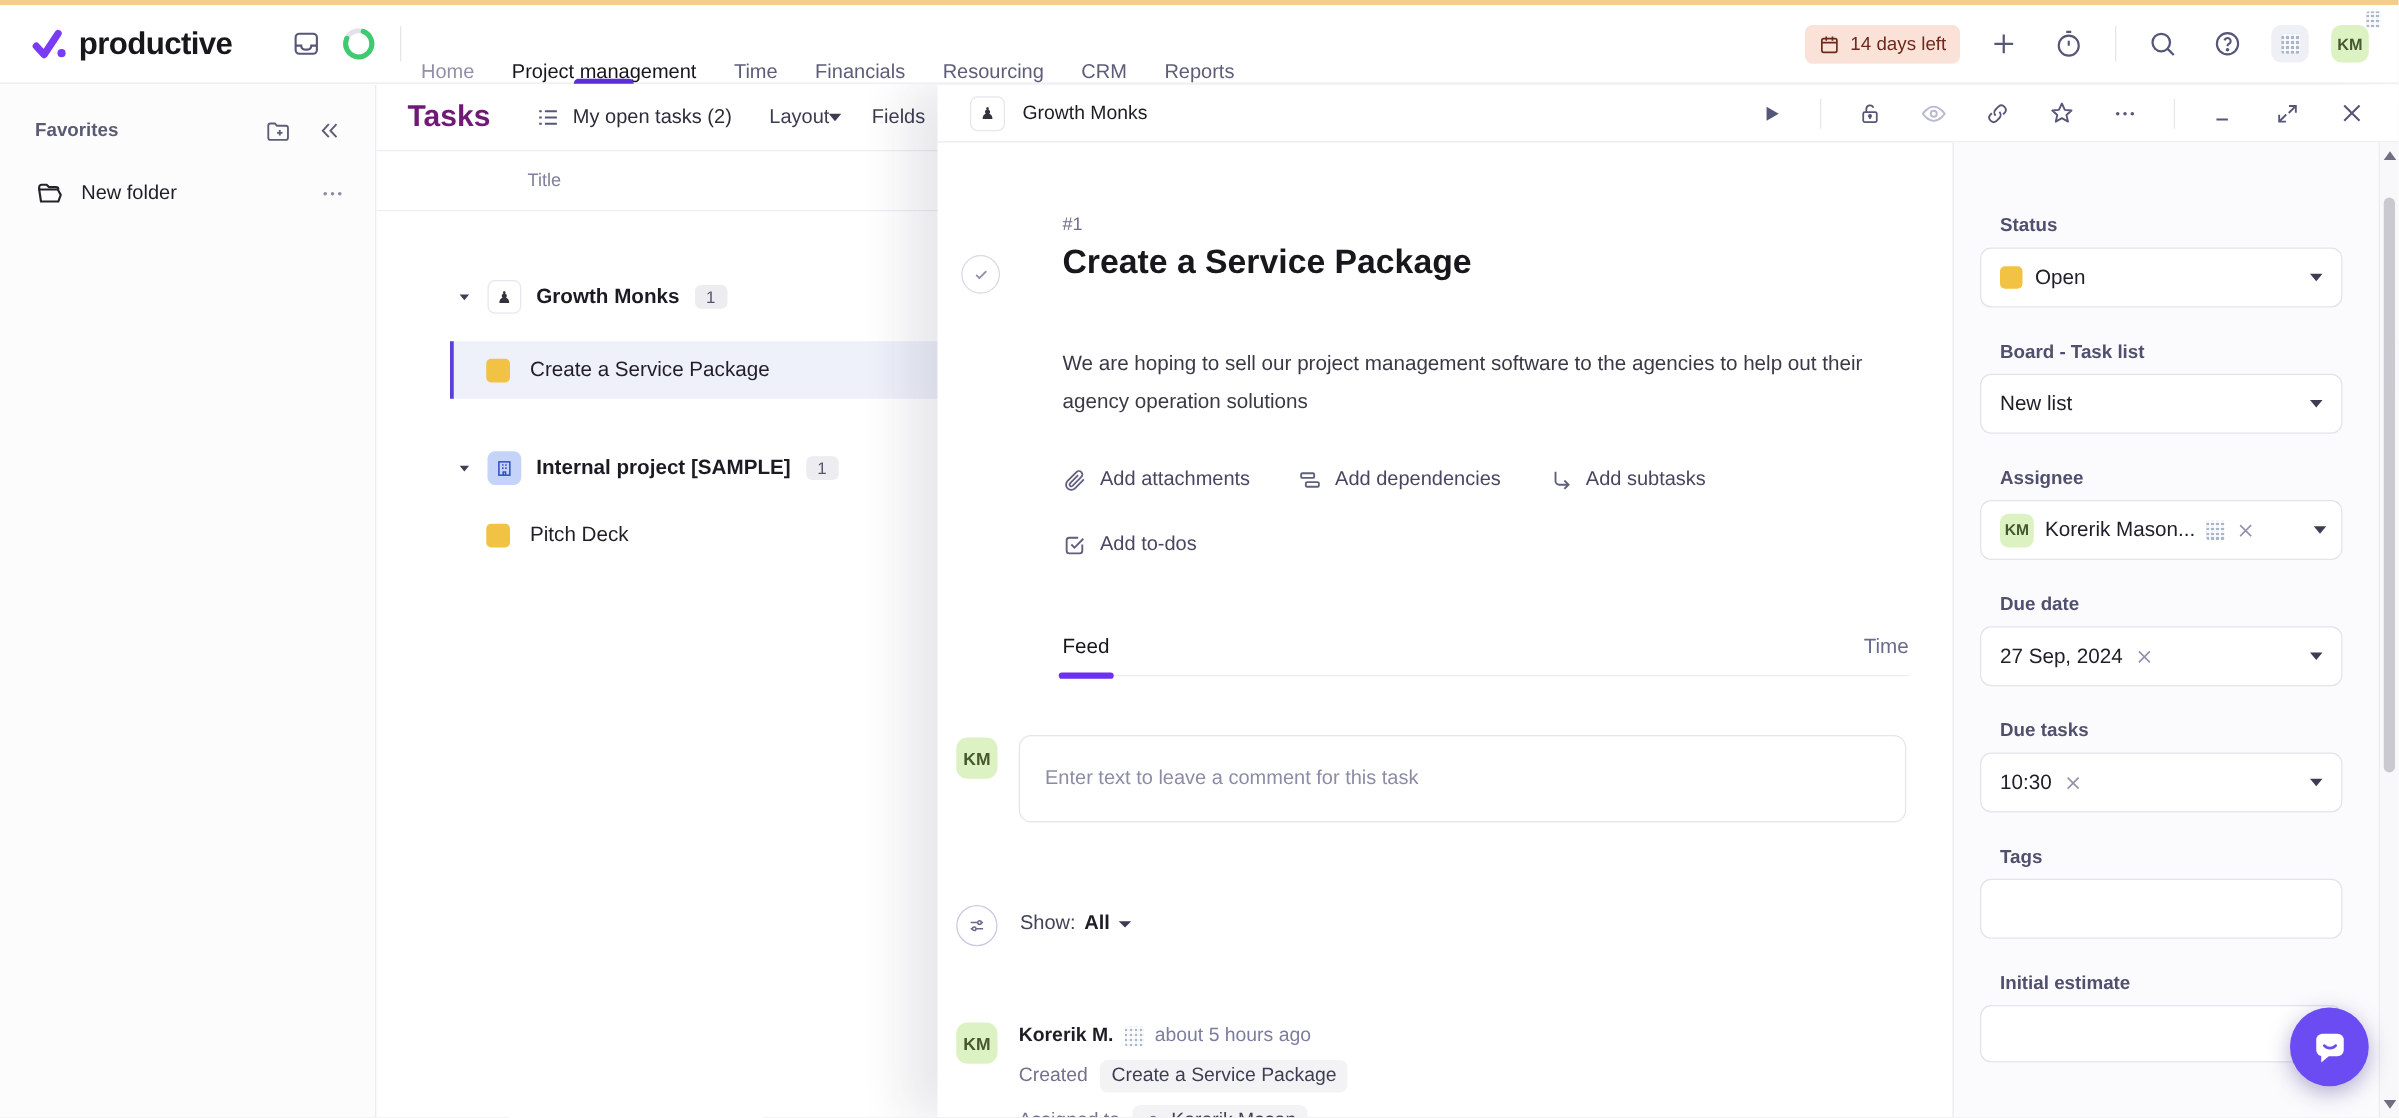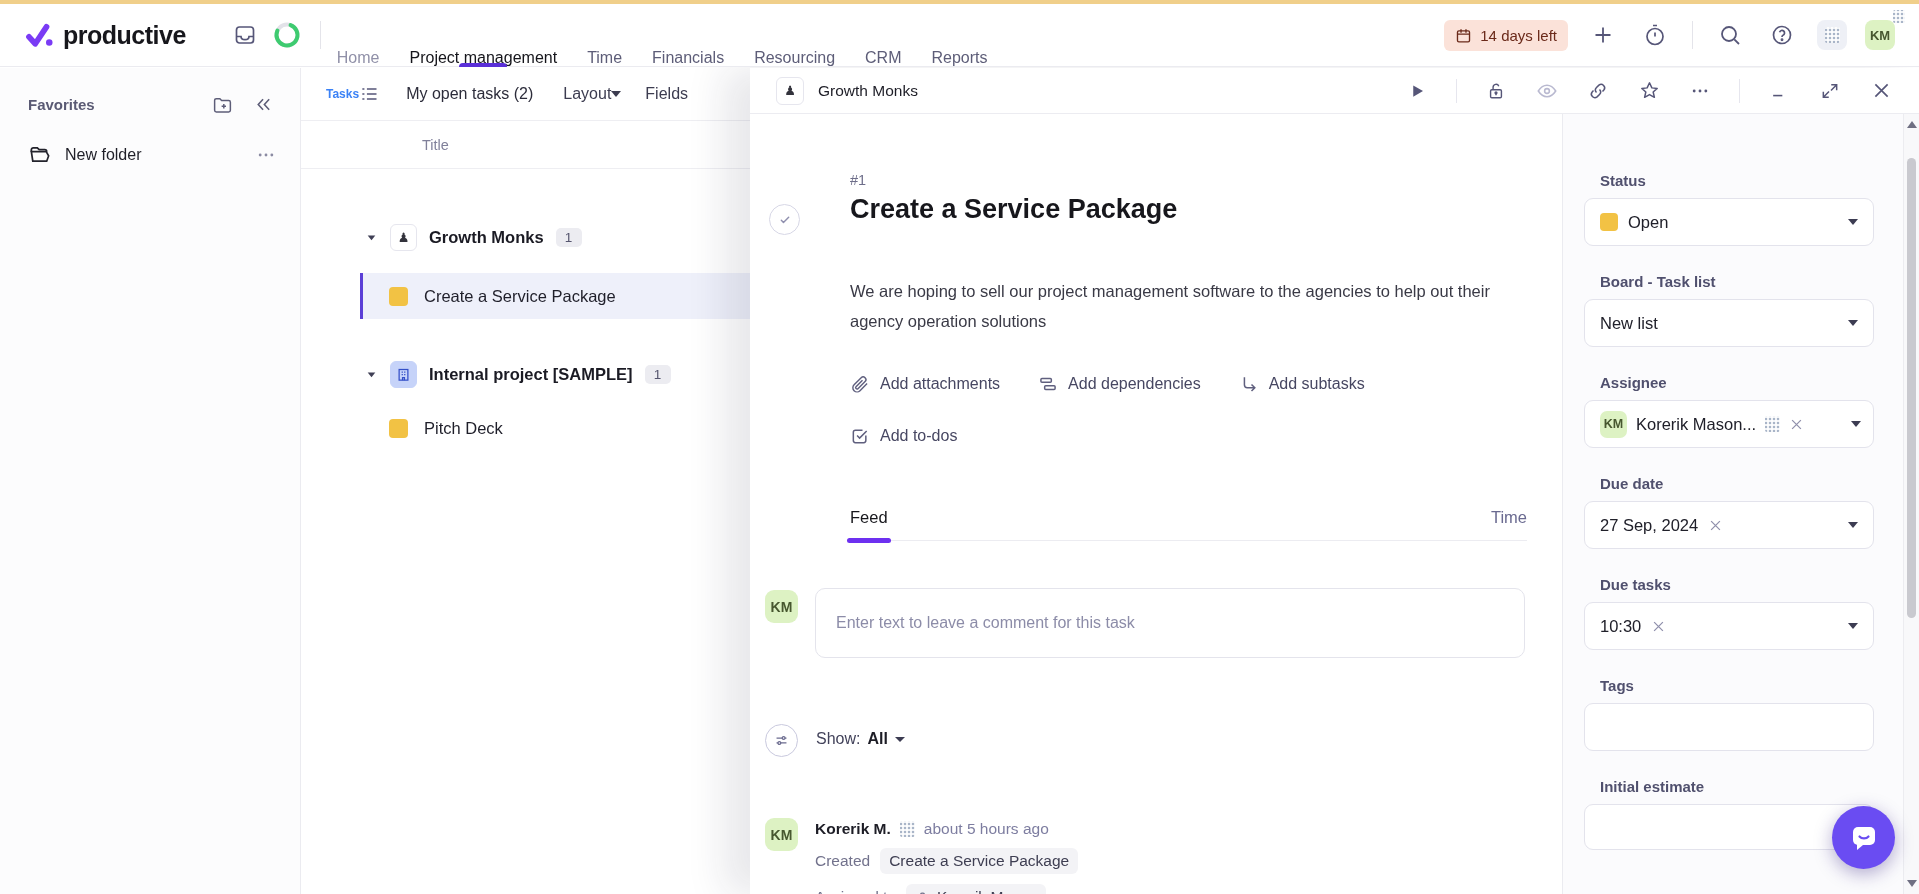--- a/index.html
+++ b/index.html
@@ -39,22 +39,22 @@
   .sidebar{position:absolute;left:0;top:68px;width:300px;bottom:0;background:#fcfcfd;border-right:1px solid #ebebf0;z-index:5;}
   .fav-row{display:flex;align-items:center;padding:26px 26px 0 28px;}
   .fav-label{flex:1;font-size:15px;font-weight:600;color:#5a5a74;}
   .fav-icons{display:flex;align-items:center;gap:20px;color:#5d5d78;}
   .folder-row{display:flex;align-items:center;gap:14px;padding:28px 24px 0 28px;cursor:pointer;}
   .folder-row .lbl{flex:1;font-size:16px;color:#1f1f28;}
 
   
   .tasks-panel{position:absolute;left:301px;top:68px;right:0;bottom:0;background:#fff;}
   .tasks-header{height:52px;display:flex;align-items:center;padding:0 0 0 25px;border-bottom:1px solid #eeeef2;}
-  .tasks-title{font-size:12px;font-weight:700;color:#3b82f6;}
-  .view-pick{display:flex;align-items:center;gap:27px;margin-right:30px;cursor:pointer;}
+  .tasks-title{font-size:24px;font-weight:700;color:#701a75;margin-right:36px;}
+  .view-pick{display:flex;align-items:center;gap:10px;margin-right:30px;cursor:pointer;}
   .view-label{font-size:16px;color:#2c2c3a;}
   .hdr-dd{display:flex;align-items:center;gap:0;margin-right:24px;font-size:16px;color:#3c3c50;cursor:pointer;}
   .col-header{height:47px;display:flex;align-items:center;border-bottom:1px solid #eeeef2;padding-left:121px;
     font-size:14.5px;color:#80809a;}
   .rows{padding-top:0;}
   .group-row{display:flex;align-items:center;height:34px;margin-top:51px;padding-left:64px;gap:12px;cursor:pointer;}
   .group-row.second{margin-top:38px;}
   .caret-sm{color:#3f3f55;}
   .proj-avatar{width:25px;height:25px;border-radius:6px;border:1px solid #e6e6ee;background:#fff;
     display:flex;align-items:center;justify-content:center;font-size:13px;color:#33333c;}

